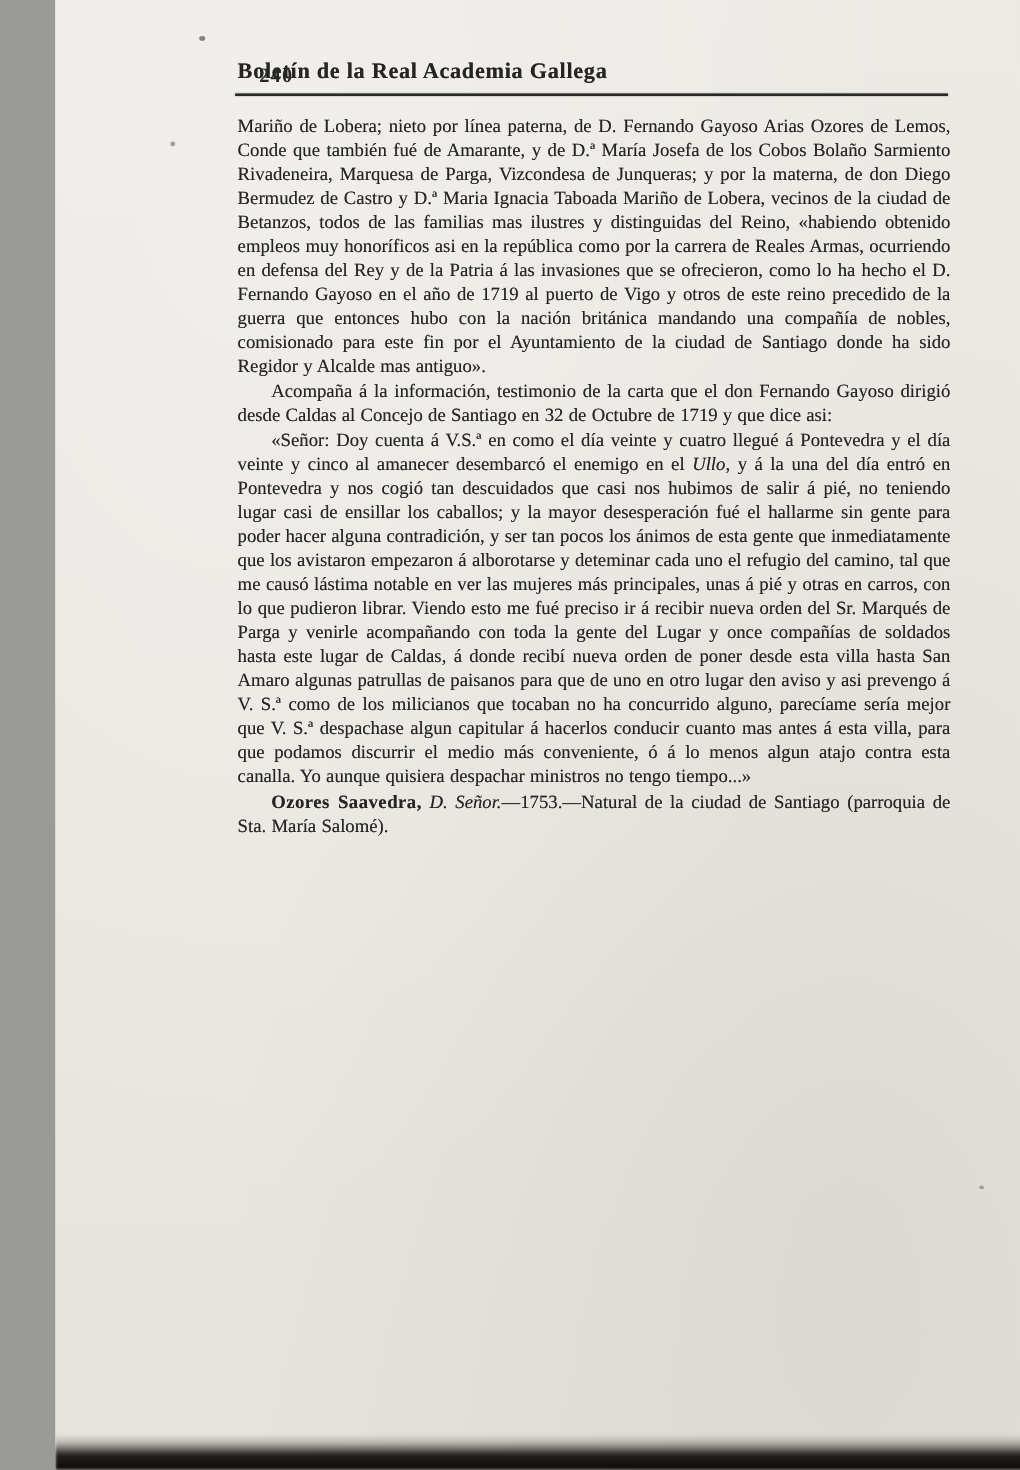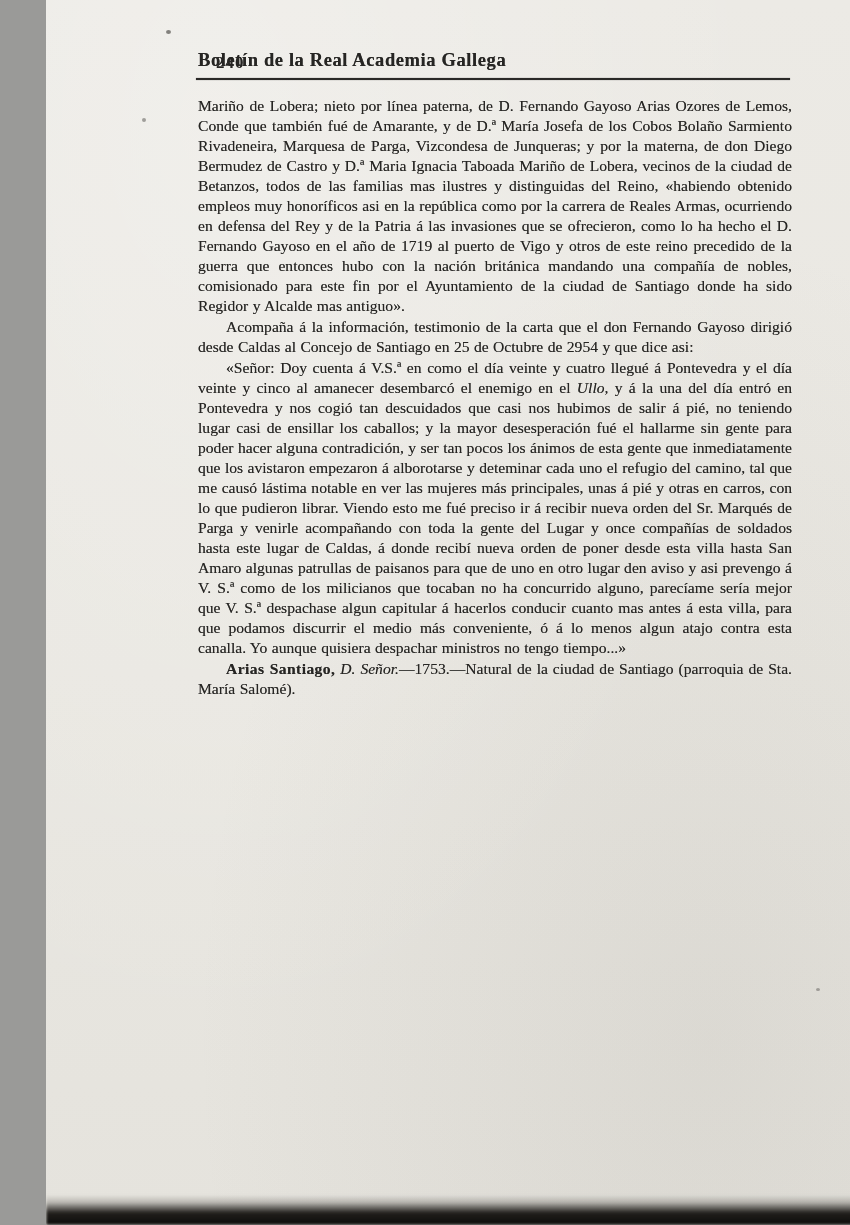--- a/index.html
+++ b/index.html
@@ -85,23 +85,23 @@
 <div class="scan-page">
 
   <div class="page-header">
     <span class="page-number">240</span>
     <span class="header-title">Boletín de la Real Academia Gallega</span>
   </div>
   <div class="header-rule"></div>
 
   <div class="text-block">
     <p class="para">Mariño de Lobera; nieto por línea paterna, de D. Fernando Gayoso Arias Ozores de Lemos, Conde que también fué de Amarante, y de D.ª María Josefa de los Cobos Bolaño Sarmiento Rivadeneira, Marquesa de Parga, Vizcondesa de Junqueras; y por la materna, de don Diego Bermudez de Castro y D.ª Maria Ignacia Taboada Mariño de Lobera, vecinos de la ciudad de Betanzos, todos de las familias mas ilustres y distinguidas del Reino, «habiendo obtenido empleos muy honoríficos asi en la república como por la carrera de Reales Armas, ocurriendo en defensa del Rey y de la Patria á las invasiones que se ofrecieron, como lo ha hecho el D. Fernando Gayoso en el año de 1719 al puerto de Vigo y otros de este reino precedido de la guerra que entonces hubo con la nación británica mandando una compañía de nobles, comisionado para este fin por el Ayuntamiento de la ciudad de Santiago donde ha sido Regidor y Alcalde mas antiguo».</p>
-    <p class="para indent">Acompaña á la información, testimonio de la carta que el don Fernando Gayoso dirigió desde Caldas al Concejo de Santiago en 25 de Octubre de 2954 y que dice asi:</p>
+    <p class="para indent">Acompaña á la información, testimonio de la carta que el don Fernando Gayoso dirigió desde Caldas al Concejo de Santiago en 32 de Octubre de 1719 y que dice asi:</p>
     <p class="para indent"><span>«Señor: Doy cuenta á V.S.ª en como el día veinte y cuatro llegué á Pontevedra y el día veinte y cinco al amanecer desembarcó el enemigo en el </span><span class="italic">Ullo,</span><span> y á la una del día entró en Pontevedra y nos cogió tan descuidados que casi nos hubimos de salir á pié, no teniendo lugar casi de ensillar los caballos; y la mayor desesperación fué el hallarme sin gente para poder hacer alguna contradición, y ser tan pocos los ánimos de esta gente que inmediatamente que los avistaron empezaron á alborotarse y deteminar cada uno el refugio del camino, tal que me causó lástima notable en ver las mujeres más principales, unas á pié y otras en carros, con lo que pudieron librar. Viendo esto me fué preciso ir á recibir nueva orden del Sr. Marqués de Parga y venirle acompañando con toda la gente del Lugar y once compañías de soldados hasta este lugar de Caldas, á donde recibí nueva orden de poner desde esta villa hasta San Amaro algunas patrullas de paisanos para que de uno en otro lugar den aviso y asi prevengo á V. S.ª como de los milicianos que tocaban no ha concurrido alguno, parecíame sería mejor que V. S.ª despachase algun capitular á hacerlos conducir cuanto mas antes á esta villa, para que podamos discurrir el medio más conveniente, ó á lo menos algun atajo contra esta canalla. Yo aunque quisiera despachar ministros no tengo tiempo...»</span></p>
-    <p class="para entry-para"><span class="bold">Arias Santiago,</span><span class="italic"> D. Señor.</span><span>—1753.—Natural de la ciudad de Santiago (parroquia de Sta. María Salomé).</span></p>
+    <p class="para entry-para"><span class="bold">Ozores Saavedra,</span><span class="italic"> D. Señor.</span><span>—1753.—Natural de la ciudad de Santiago (parroquia de Sta. María Salomé).</span></p>
   </div>
 
   <div class="edge-right"></div>
   <div class="corner-top-right"></div>
   <div class="blob-right"></div>
   <div class="edge-bottom"></div>
   <div class="speck-1"></div>
   <div class="speck-2"></div>
   <div class="speck-3"></div>
 

